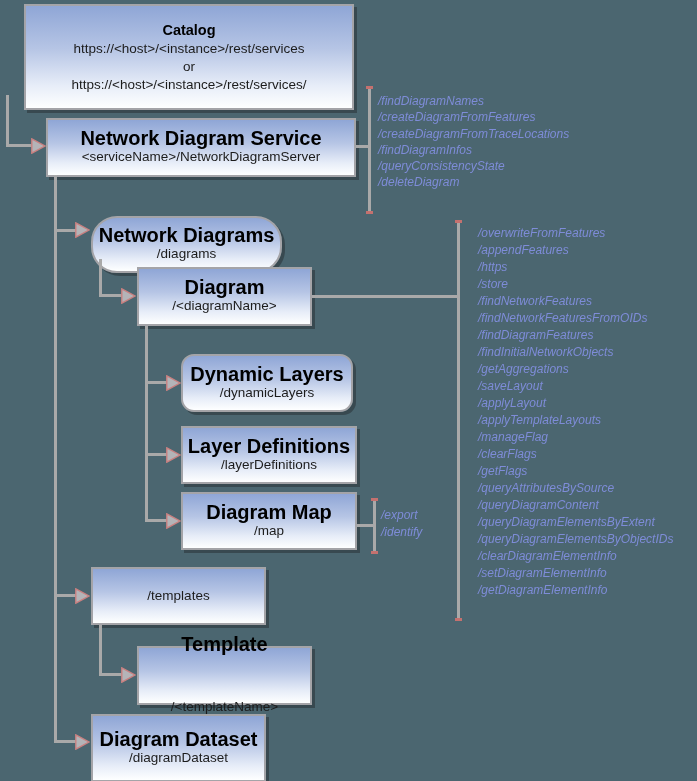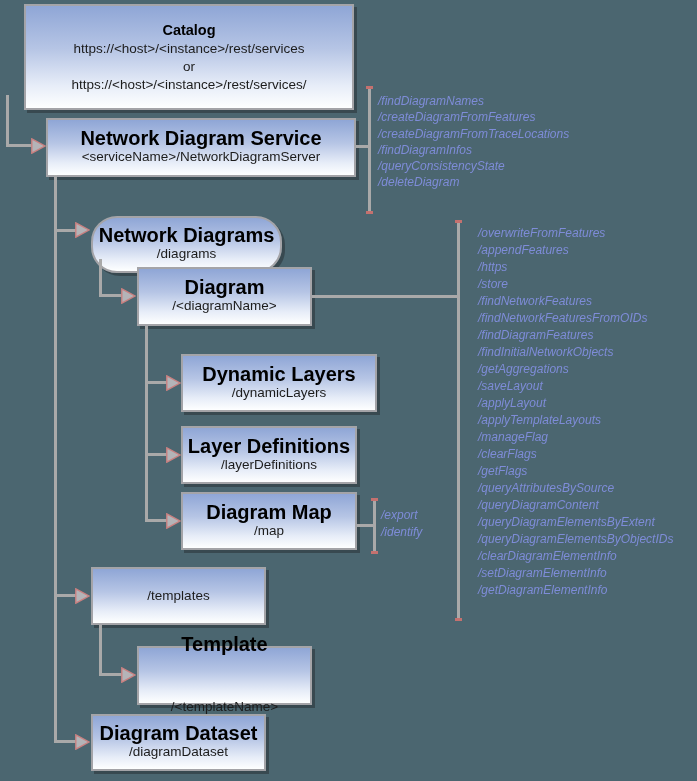--- a/index.html
+++ b/index.html
@@ -55,26 +55,26 @@
   }
   .ops .op { height: 17px; line-height: 17px; }
   .ops.tight .op { height: 16.3px; line-height: 16.3px; }
 
   
   #n-catalog            { left:4px;   top:4px;   width:330px; height:106px;margin-left:20px; }
   #n-catalog .title     { font-size: 14.5px; }
   #n-service            { left:46px;  top:118px; width:310px; height:59px; }
   #n-diagrams           { left:91px;  top:216px; width:191px; height:57px;border-radius:26px; }
   #n-diagram            { left:137px; top:267px; width:175px; height:59px; }
-  #n-dynamic-layers     { left:181px; top:354px; width:196px; height:58px; }
+  #n-dynamic-layers     { left:181px; top:354px; width:172px; height:58px;border-radius:13px; }
   #n-layer-definitions  { left:181px; top:426px; width:176px; height:58px; }
   #n-diagram-map        { left:181px; top:492px; width:176px; height:58px; }
   #n-diagram-templates  { left:91px;  top:567px; width:175px; height:58px; }
   #n-template           { left:137px; top:646px; width:175px; height:59px;gap:44px; }
-  #n-diagram-dataset    { left:91px;  top:714px; width:175px; height:57px; }
+  #n-diagram-dataset    { left:91px;  top:714px; width:175px; height:68px; }
 
   
   #l-catalog-v     { left:6px;   top:95px;  width:3px;  height:52px; }
   #l-catalog-h     { left:6px;   top:144px; width:26px; height:3px; }
   #a-service       { left:31px;  top:138px; }
   #l-trunk         { left:54px;  top:175px; width:3px;  height:568px; }
   #l-diagrams-h    { left:54px;  top:229px; width:22px; height:3px; }
   #a-diagrams      { left:75px;  top:222px; }
   #l-diagrams-v    { left:99px;  top:259px; width:3px;  height:38px; }
   #l-diagram-h     { left:99px;  top:294px; width:23px; height:3px; }

